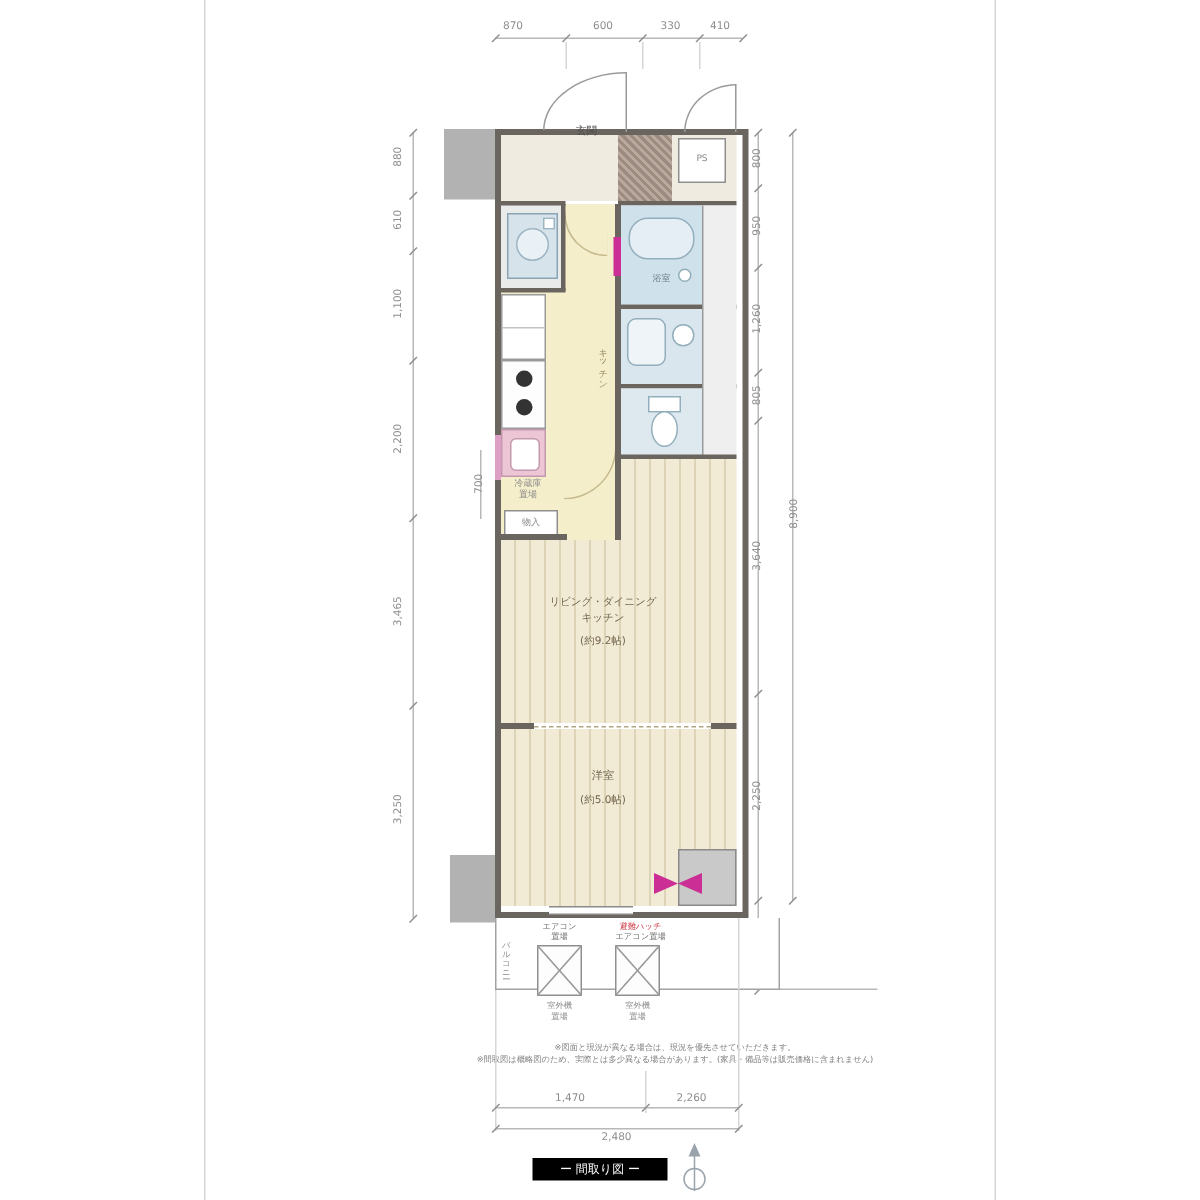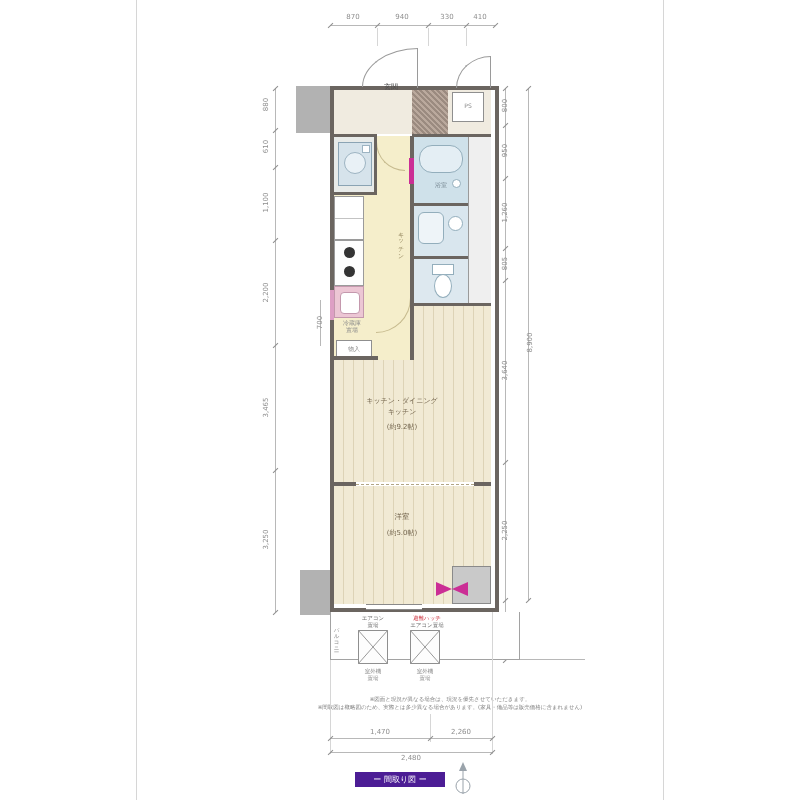--- a/index.html
+++ b/index.html
@@ -29,22 +29,22 @@
 
   <div class="vline guide" style="left:136px;top:0;height:800px;"></div>
   <div class="vline guide" style="left:663px;top:0;height:800px;"></div>
 
   <div class="hline" style="left:330px;top:25px;width:165px;"></div>
   <div class="tk" style="left:327px;top:25px;"></div>
   <div class="tk" style="left:374px;top:25px;"></div>
   <div class="tk" style="left:425px;top:25px;"></div>
   <div class="tk" style="left:463px;top:25px;"></div>
   <div class="tk" style="left:492px;top:25px;"></div>
-  <div class="dim" style="left:333px;top:13px;width:40px;">870</div>
-  <div class="dim" style="left:382px;top:13px;width:40px;">940</div>
+  <div class="dim" style="left:322px;top:13px;width:40px;">870</div>
+  <div class="dim" style="left:382px;top:13px;width:40px;">600</div>
   <div class="dim" style="left:427px;top:13px;width:40px;">330</div>
   <div class="dim" style="left:460px;top:13px;width:40px;">410</div>
   <div class="vline guide" style="left:377px;top:28px;height:18px;"></div>
   <div class="vline guide" style="left:428px;top:28px;height:18px;"></div>
   <div class="vline guide" style="left:466px;top:28px;height:18px;"></div>
 
   <div class="vline" style="left:275px;top:88px;height:524px;"></div>
   <div class="tk" style="left:272px;top:88px;"></div>
   <div class="tk" style="left:272px;top:130px;"></div>
   <div class="tk" style="left:272px;top:167px;"></div>
@@ -150,21 +150,21 @@
   <div class="abs" style="left:414px;top:259px;width:54px;height:46px;background:#dde8ef;">
     <div class="abs" style="left:18px;top:5px;width:20px;height:9px;background:#ffffff;border:1px solid #93aebc;"></div>
     <div class="abs" style="left:20px;top:15px;width:16px;height:22px;background:#ffffff;border:1px solid #93aebc;border-radius:50%;"></div>
   </div>
   <div class="abs" style="left:468px;top:137px;width:23px;height:168px;background:#efefef;border-left:1px solid #9a9a9a;box-sizing:border-box;"></div>
   <div class="wall" style="left:414px;top:303px;width:77px;height:3px;"></div>
 
   <div class="abs wood" style="left:414px;top:306px;width:77px;height:54px;"></div>
   <div class="wall" style="left:334px;top:356px;width:44px;height:4px;"></div>
   <div class="abs wood" style="left:334px;top:360px;width:157px;height:122px;"></div>
-  <div class="roomlabel" style="left:340px;top:396px;width:124px;font-size:7px;">キッチン・ダイニング</div>
+  <div class="roomlabel" style="left:340px;top:396px;width:124px;font-size:7px;">リビング・ダイニング</div>
   <div class="roomlabel" style="left:340px;top:407px;width:124px;font-size:7px;">キッチン</div>
   <div class="roomlabel" style="left:340px;top:422px;width:124px;font-size:7px;">(約9.2帖)</div>
   <div class="abs" style="left:330px;top:290px;width:4px;height:30px;background:#dd9fc4;"></div>
 
   <div class="wall" style="left:334px;top:482px;width:22px;height:4px;"></div>
   <div class="wall" style="left:474px;top:482px;width:17px;height:4px;"></div>
   <div class="abs" style="left:356px;top:484px;width:118px;border-top:1px dashed #b1a584;"></div>
 
   <div class="abs wood" style="left:334px;top:486px;width:157px;height:118px;"></div>
   <div class="roomlabel" style="left:378px;top:512px;width:48px;font-size:7.5px;text-align:center;">洋室</div>
@@ -219,20 +219,20 @@
   <div class="tk" style="left:327px;top:738px;"></div>
   <div class="tk" style="left:427px;top:738px;"></div>
   <div class="tk" style="left:489px;top:738px;"></div>
   <div class="dim" style="left:360px;top:728px;width:40px;">1,470</div>
   <div class="dim" style="left:441px;top:728px;width:40px;">2,260</div>
   <div class="hline" style="left:330px;top:752px;width:162px;"></div>
   <div class="tk" style="left:327px;top:752px;"></div>
   <div class="tk" style="left:489px;top:752px;"></div>
   <div class="dim" style="left:391px;top:754px;width:40px;">2,480</div>
 
-  <div class="abs" style="left:355px;top:772px;width:90px;height:15px;background:#4c1d95;color:#ffffff;font-size:8px;line-height:15px;text-align:center;">ー 間取り図 ー</div>
+  <div class="abs" style="left:355px;top:772px;width:90px;height:15px;background:#000000;color:#ffffff;font-size:8px;line-height:15px;text-align:center;">ー 間取り図 ー</div>
   <svg class="abs" style="left:452px;top:762px;" width="22" height="36">
     <line x1="11" y1="4" x2="11" y2="32" stroke="#9aa3ab" stroke-width="1"></line>
     <polygon points="11,0 7,9 15,9" fill="#9aa3ab"></polygon>
     <circle cx="11" cy="24" r="7" fill="none" stroke="#9aa3ab" stroke-width="1"></circle>
   </svg>
 
 </div>
 
 </body></html>

